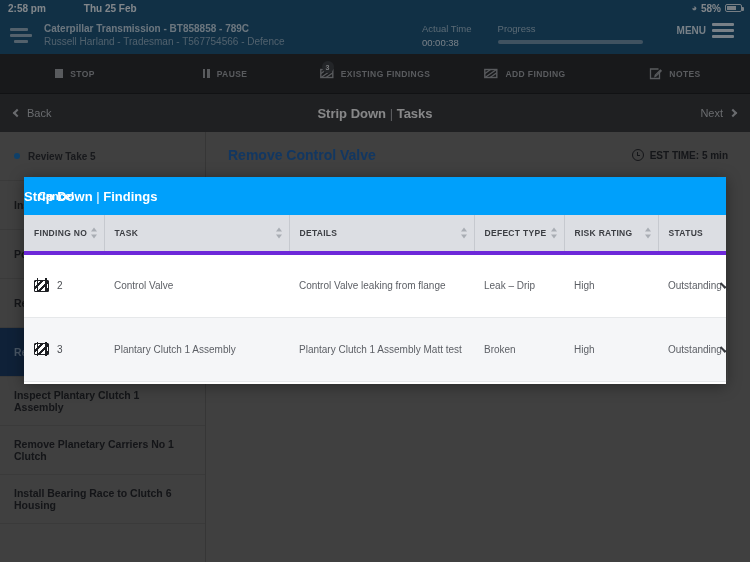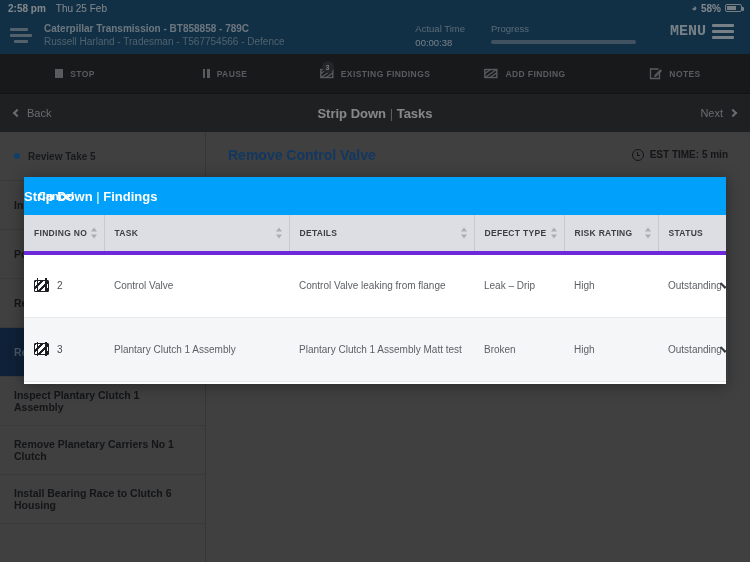--- a/index.html
+++ b/index.html
@@ -12,21 +12,21 @@
   #app { position: relative; width: 750px; height: 562px; overflow: hidden; }
 
   
   .statusbar {
     position: absolute; top: 0; left: 0; width: 750px; height: 16px;
     background: #1e5378; color: #dfe7ee;
     font-size: 10px; font-weight: bold;
     display: flex; align-items: center; padding: 0 8px;
   }
   .statusbar .time { margin-right: 10px; }
-  .statusbar .date { font-weight: normal; }
+  .statusbar .date { font-weight: bold; margin-left: 28px; }
   .statusbar .right { margin-left: auto; display: flex; align-items: center; gap: 4px; }
   .wifi-glyph { font-size: 9px; color: #cdd9e3; }
   .batt { display: inline-flex; align-items: center; }
   .batt .shell {
     width: 17px; height: 8px; border: 1px solid #cdd9e3; border-radius: 2px;
     position: relative; display: inline-block;
   }
   .batt .shell::after {
     content: ""; position: absolute; right: -3px; top: 2px;
     width: 2px; height: 4px; background: #cdd9e3; border-radius: 0 1px 1px 0;
@@ -46,21 +46,21 @@
   .burger-stagger i:nth-child(3) { width: 14px; margin-left: 4px; }
   .hdr-titles { margin-left: 12px; line-height: 1.35; }
   .hdr-titles .l1 { font-size: 10px; color: #b9cbd9; font-weight: bold; }
   .hdr-titles .l2 { font-size: 10px; color: #8ba7bb; }
   .hdr-metrics { margin-left: auto; display: flex; align-items: flex-start; gap: 26px; padding-right: 6px; }
   .metric .lbl { font-size: 9.5px; color: #9cb6c8; }
   .metric .val { font-size: 9.5px; color: #cfdde8; margin-top: 3px; }
   .progress-track { width: 145px; height: 4px; background: #2c6087; border-radius: 2px; margin-top: 6px; }
   .progress-fill { height: 4px; background: #6f8ea5; border-radius: 2px; }
   .menu-btn { display: flex; align-items: center; gap: 6px; margin-left: 8px; }
-  .menu-btn .mlabel { font-size: 15px; color: #cfdde8; font-weight: bold; font-family: Liberation Mono, monospace; }
+  .menu-btn .mlabel { font-size: 10px; color: #cfdde8; font-weight: bold; }
   .menu-lines { width: 22px; display: flex; flex-direction: column; gap: 3px; }
   .menu-lines i { height: 3px; background: #cfdde8; border-radius: 1px; }
 
   
   .toolbar {
     position: absolute; top: 54px; left: 0; width: 750px; height: 40px;
     background: #2a2c30; display: flex; align-items: center;
     border-bottom: 1px solid #1e2023;
   }
   .tool { flex: 1; display: flex; align-items: center; justify-content: center; gap: 7px;
@@ -102,21 +102,21 @@
   }
   .side-item.first { color: #2a2c31; font-weight: bold; font-size: 10px; }
   .side-item.first .dot {
     width: 6px; height: 6px; border-radius: 50%; background: #1a6fb5; margin-right: 8px;
   }
   .side-item.active { background: #1b3a61; color: #7c93ad; }
 
   .main { flex: 1; height: 430px; background: #6e6e6e; position: relative; padding: 0 22px; }
   .main-head { height: 46px; display: flex; align-items: center; }
   .main-title { color: #1f5fa8; font-size: 14px; font-weight: bold; }
-  .est { margin-left: auto; display: flex; gap: 6px;
+  .est { margin-left: auto; display: flex; align-items: center; gap: 6px;
          color: #24262b; font-size: 10px; font-weight: bold; }
   .clock { width: 12px; height: 12px; border: 1.5px solid #24262b; border-radius: 50%; position: relative; }
   .clock::before { content: ""; position: absolute; left: 4px; top: 2px; width: 1.4px; height: 4px; background: #24262b; }
   .clock::after { content: ""; position: absolute; left: 4.5px; top: 5px; width: 3px; height: 1.4px; background: #24262b; }
 
   .panels { display: flex; gap: 18px; margin-top: 112px; }
   .panel {
     border: 1px solid #7e7e7e; background: rgba(255,255,255,0.04);
     padding: 9px 11px; border-radius: 2px;
   }

